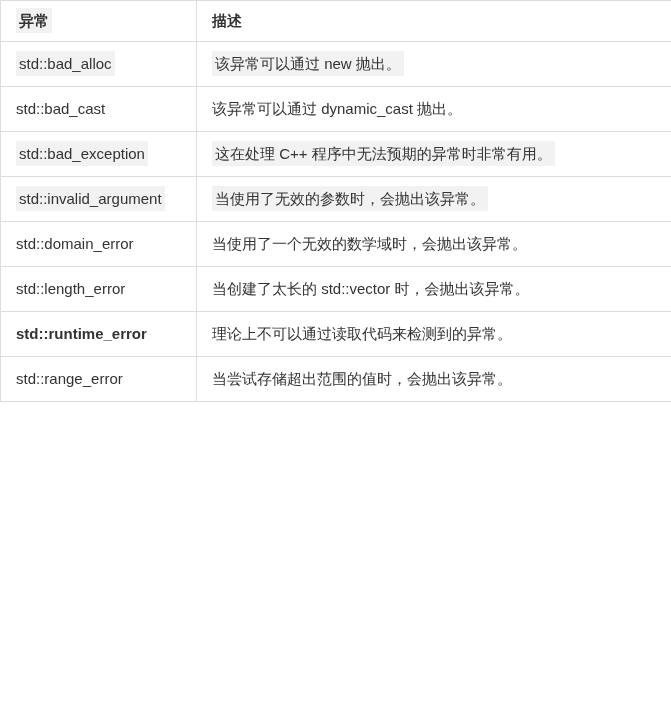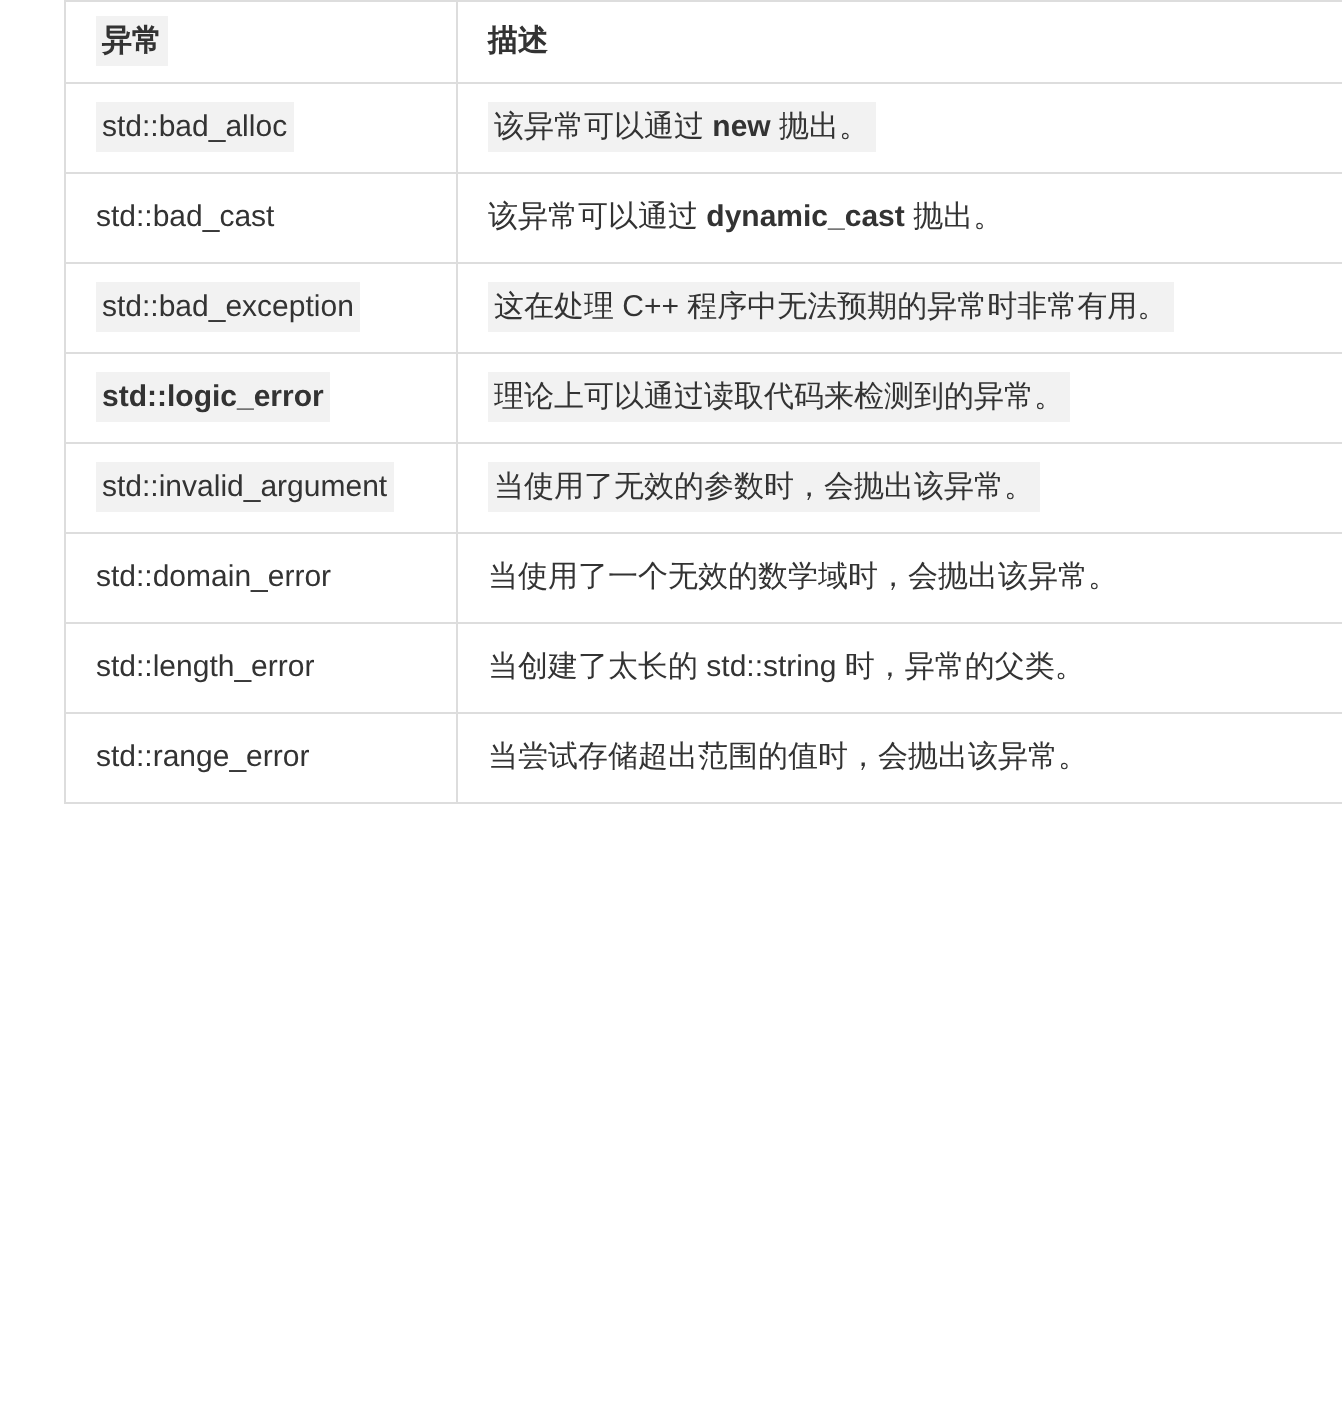--- a/index.html
+++ b/index.html
@@ -8,21 +8,21 @@
     --text:#333333;
     --bg:#ffffff;
   }
   *{box-sizing:border-box;}
   html,body{margin:0;padding:0;background:var(--bg);}
   body{
     font-family:"Liberation Sans","DejaVu Sans",sans-serif;
     color:var(--text);
     -webkit-font-smoothing:antialiased;
   }
-  .page{width:625px;min-height:711px;background:var(--bg);margin-left:32px;}
+  .page{width:625px;min-height:711px;background:var(--bg);}
   table.exceptions{
     border-collapse:collapse;
     width:671px;
     table-layout:fixed;
     font-size:15px;
     line-height:26px;
   }
   col.col-exception{width:196px;}
   col.col-description{width:475px;}
   th,td{
@@ -41,21 +41,21 @@
     padding:9px 15px;
   }
   tr.last-row td{
     padding-bottom:20px;
   }
   .hl{
     background:var(--highlight);
     padding:4px 3px;
   }
   .b{font-weight:bold;}
-  strong{font-weight:bold;}
+  strong{font-weight:normal;}
 </style>
 </head>
 <body>
 
 <div class="page">
   <table class="exceptions">
     <colgroup>
       <col class="col-exception">
       <col class="col-description">
     </colgroup>
@@ -76,34 +76,34 @@
         </tr>
         <tr>
           <td><span>std::bad_cast</span></td>
           <td><span>该异常可以通过 <strong>dynamic_cast</strong> 抛出。</span></td>
         </tr>
         <tr>
           <td><span class="hl">std::bad_exception</span></td>
           <td><span class="hl">这在处理 C++ 程序中无法预期的异常时非常有用。</span></td>
         </tr>
         <tr>
-          <td><span class="hl b">std::logic_error</span></td>
-          <td><span class="hl">理论上可以通过读取代码来检测到的异常。</span></td>
-        </tr>
-        <tr>
           <td><span class="hl">std::invalid_argument</span></td>
           <td><span class="hl">当使用了无效的参数时，会抛出该异常。</span></td>
         </tr>
         <tr>
           <td><span>std::domain_error</span></td>
           <td><span>当使用了一个无效的数学域时，会抛出该异常。</span></td>
         </tr>
         <tr>
           <td><span>std::length_error</span></td>
-          <td><span>当创建了太长的 std::string 时，异常的父类。</span></td>
+          <td><span>当创建了太长的 std::vector 时，会抛出该异常。</span></td>
+        </tr>
+        <tr>
+          <td><span class="b">std::runtime_error</span></td>
+          <td><span>理论上不可以通过读取代码来检测到的异常。</span></td>
         </tr>
         <tr>
           <td><span>std::range_error</span></td>
           <td><span>当尝试存储超出范围的值时，会抛出该异常。</span></td>
         </tr>
       </tbody>
   </table>
 </div>
 
 </body></html>

